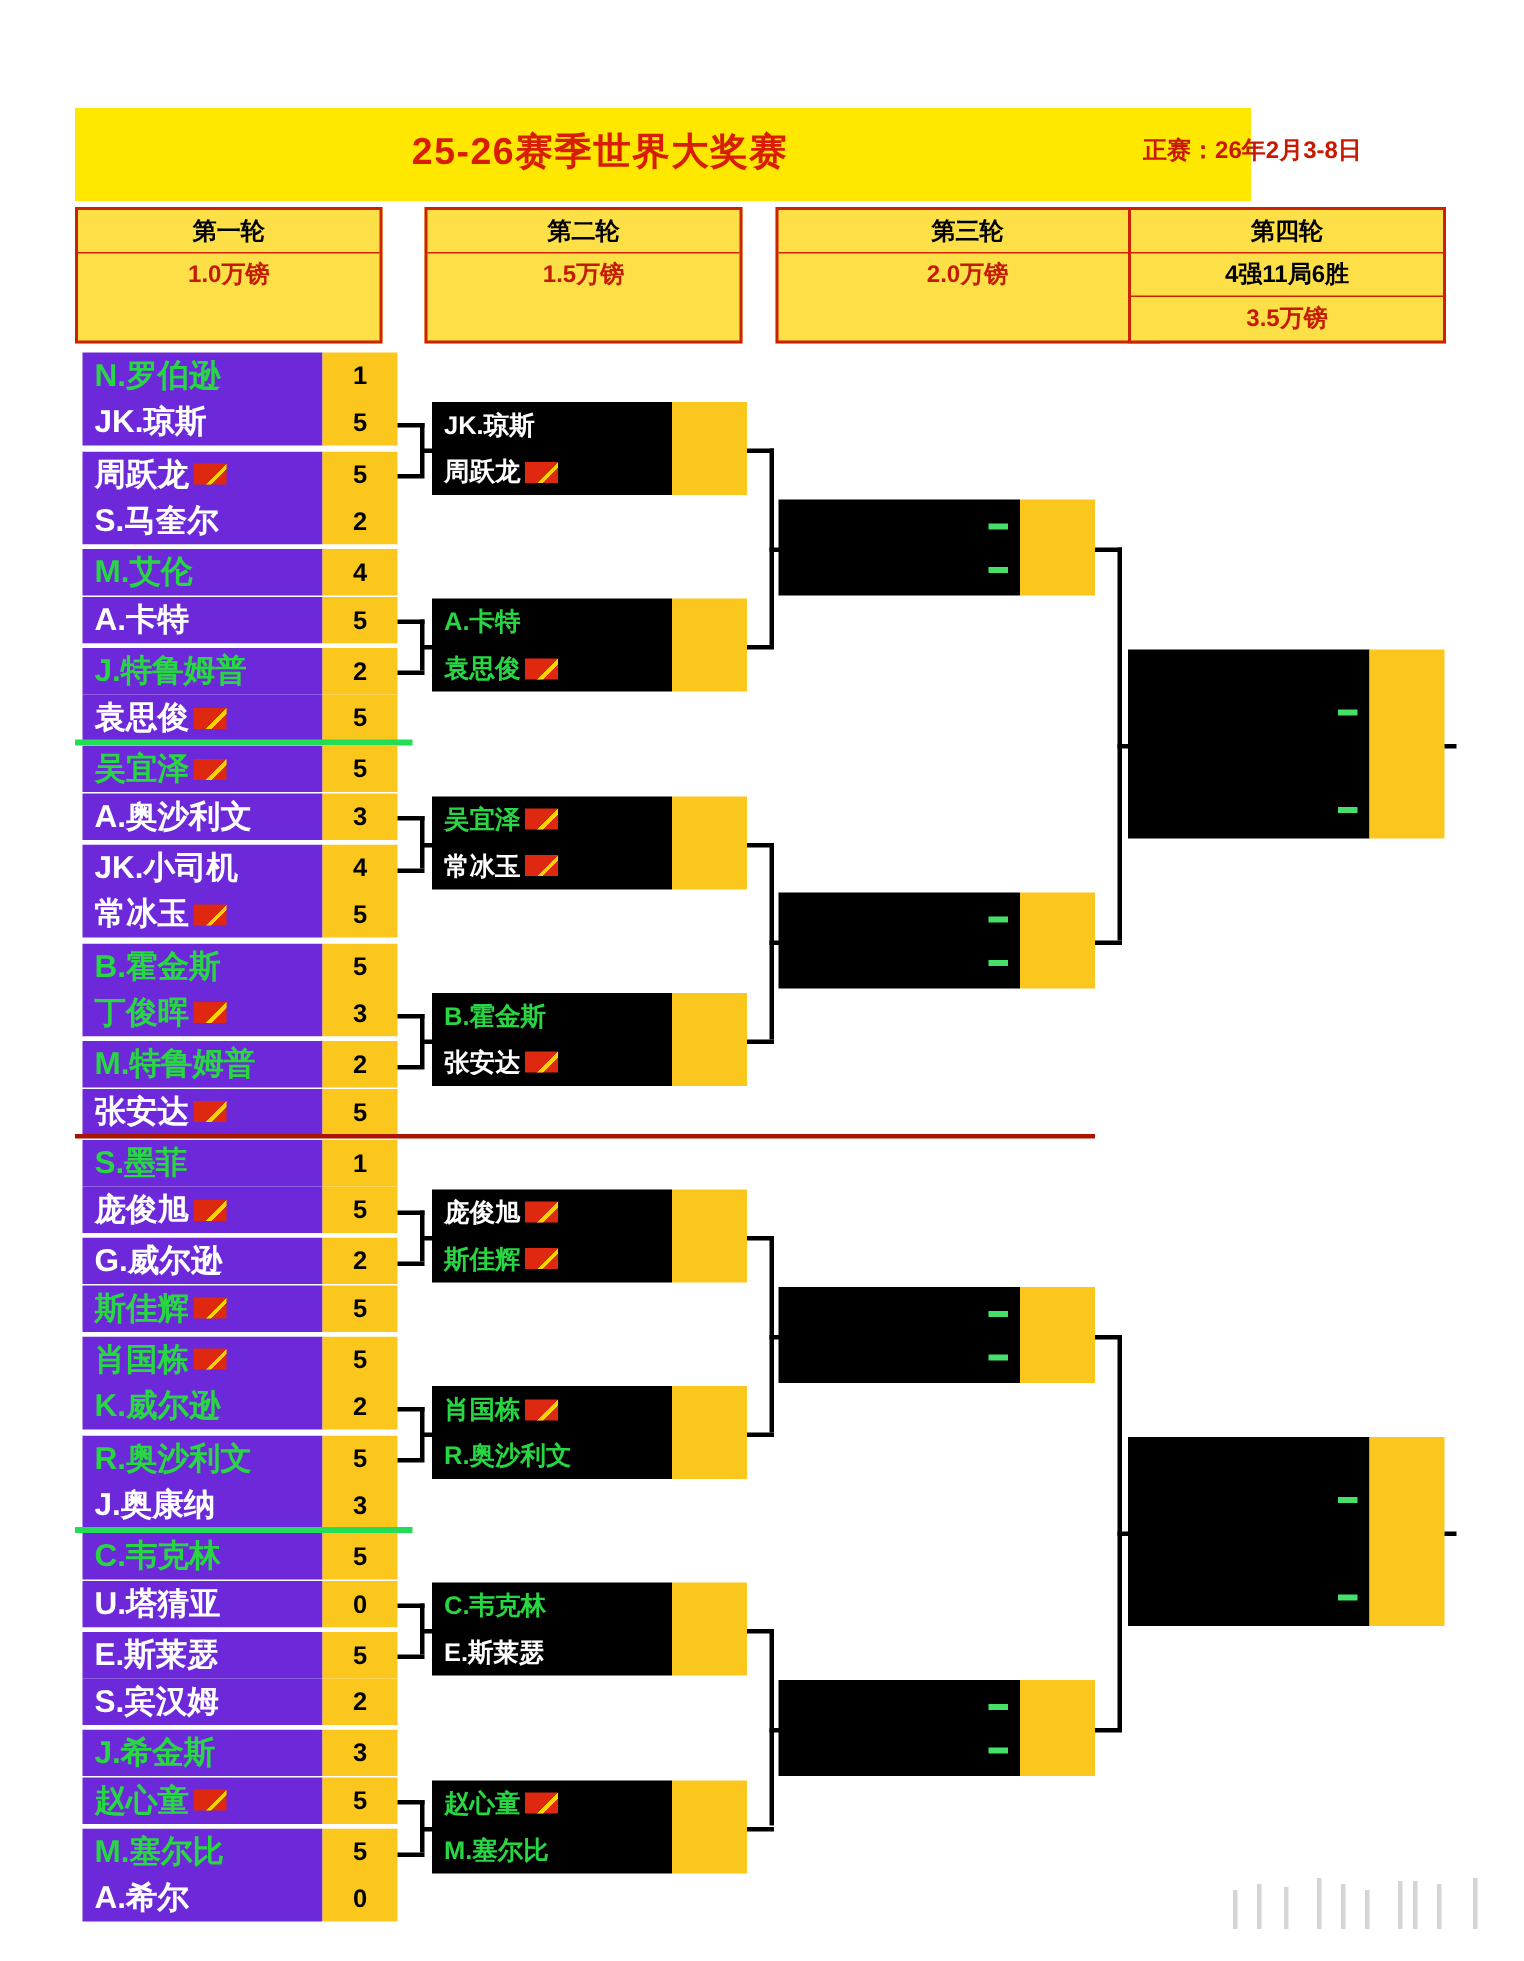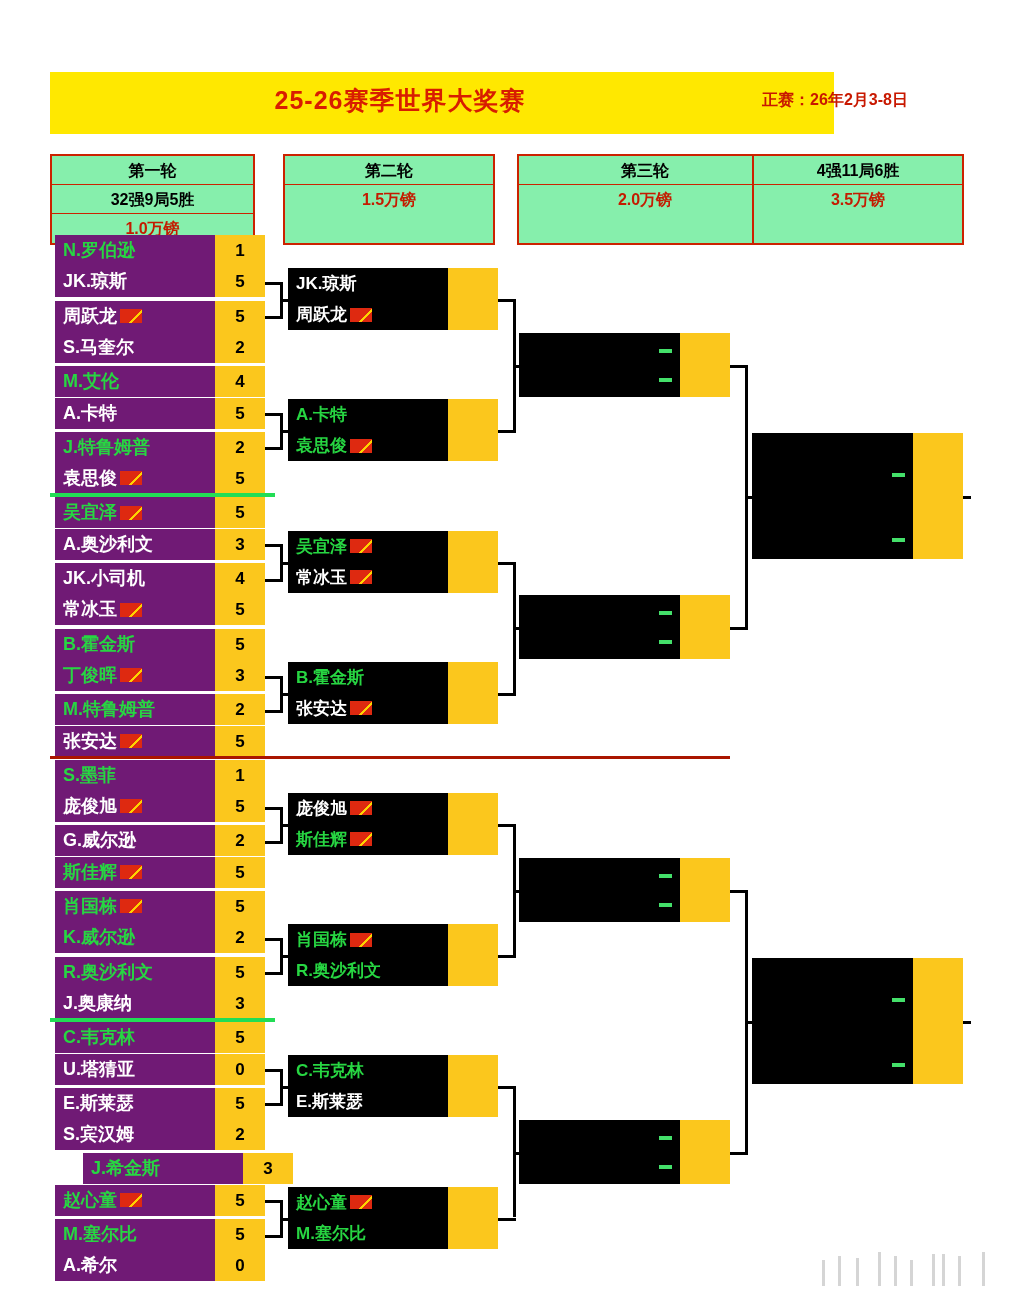--- a/index.html
+++ b/index.html
@@ -19,36 +19,35 @@
     font-size:25px;font-weight:bold;color:#d81d00;letter-spacing:1px;
     font-family:"Liberation Sans","DejaVu Sans",sans-serif;
   }
   .banner-date{
     position:absolute;left:640px;top:18px;width:290px;text-align:center;
     font-size:16px;font-weight:bold;color:#c81800;
   }
 
   
   .rhead{
-    position:absolute;background:#86efac;border:2px solid #cc2200;
+    position:absolute;background:#fde047;border:2px solid #cc2200;
     box-sizing:border-box;
-    margin-top:16px;
   }
   .rhead .cell{
     height:29px;line-height:29px;text-align:center;box-sizing:border-box;
     border-bottom:1px solid #cc2200;font-size:16px;color:#000;font-weight:bold;
   }
   .rhead .cell.c3{border-bottom:none;color:#c41b00;}
   .rhead .cell.c2{font-weight:bold;}
 
   
   .r1row{position:absolute;left:55px;width:210px;height:31px;}
   .r1name{
-    position:absolute;left:0;top:0;width:160px;height:31px;background:#701a75;
-    color:#ffffff;font-size:18px;font-weight:bold;line-height:31px;
+    position:absolute;left:0;top:0;width:160px;height:31px;background:#6d28d9;
+    color:#ffffff;font-size:21px;font-weight:bold;line-height:31px;
     padding-left:8px;box-sizing:border-box;white-space:nowrap;overflow:hidden;
   }
   .r1name.seed{color:#27d642;}
   .r1score{
     position:absolute;left:160px;top:0;width:50px;height:31px;background:#fbc71d;
     color:#000;font-size:17px;font-weight:bold;line-height:31px;text-align:center;
   }
   .flag{
     display:inline-block;width:22px;height:14px;background:#de2910;
     vertical-align:middle;margin-left:3px;position:relative;top:-1px;
@@ -102,32 +101,32 @@
 <div id="board">
 
   <div class="banner">
     <div class="banner-title">25-26赛季世界大奖赛</div>
     <div class="banner-date">正赛：26年2月3-8日</div>
   </div>
 
   <div id="round-headers">
       <div class="rhead" style="left: 50px; top: 138px; width: 205px; height: 91px;">
         <div class="cell c1">第一轮</div>
-        <div class="cell c2">32强9局5胜</div>
         <div class="cell c3">1.0万镑</div>
       </div>
       <div class="rhead" style="left: 283px; top: 138px; width: 212px; height: 91px;">
         <div class="cell c1">第二轮</div>
         <div class="cell c3">1.5万镑</div>
       </div>
       <div class="rhead" style="left: 517px; top: 138px; width: 256px; height: 91px;">
         <div class="cell c1">第三轮</div>
         <div class="cell c3">2.0万镑</div>
       </div>
       <div class="rhead" style="left: 752px; top: 138px; width: 212px; height: 91px;">
+        <div class="cell c1">第四轮</div>
         <div class="cell c2">4强11局6胜</div>
         <div class="cell c3">3.5万镑</div>
       </div>
     </div>
 
   <div id="bracket-body">
       <div class="r1row" style="top: 235px;">
         <div class="r1name seed">N.罗伯逊</div>
         <div class="r1score">1</div>
       </div>
@@ -232,21 +231,21 @@
         <div class="r1score">0</div>
       </div>
       <div class="r1row" style="top: 1087.8px;">
         <div class="r1name">E.斯莱瑟</div>
         <div class="r1score">5</div>
       </div>
       <div class="r1row" style="top: 1119.1px;">
         <div class="r1name">S.宾汉姆</div>
         <div class="r1score">2</div>
       </div>
-      <div class="r1row" style="top: 1153.4px; margin-left: 28px;">
+      <div class="r1row" style="top: 1153.4px;">
         <div class="r1name seed">J.希金斯</div>
         <div class="r1score">3</div>
       </div>
       <div class="r1row" style="top: 1184.7px;">
         <div class="r1name seed">赵心童<span class="flag"></span></div>
         <div class="r1score">5</div>
       </div>
       <div class="r1row" style="top: 1219px;">
         <div class="r1name seed">M.塞尔比</div>
         <div class="r1score">5</div>

